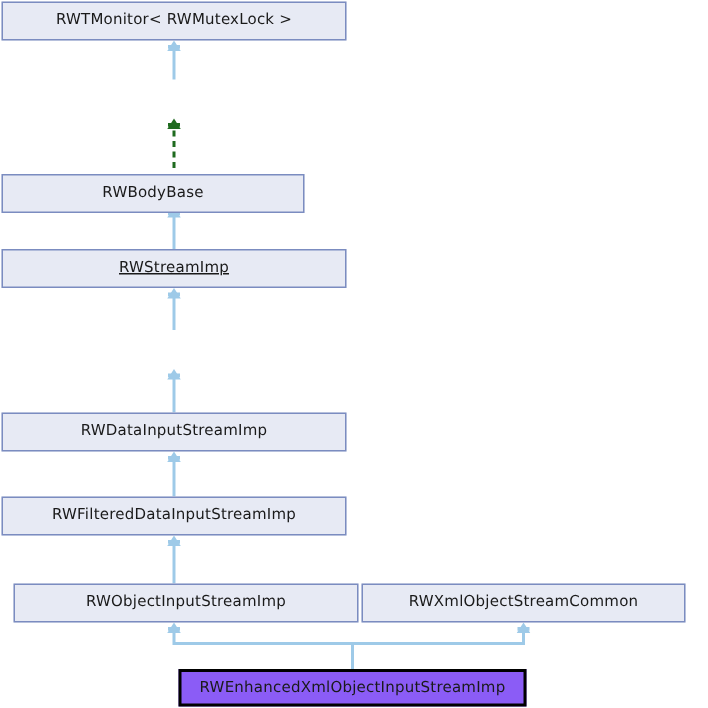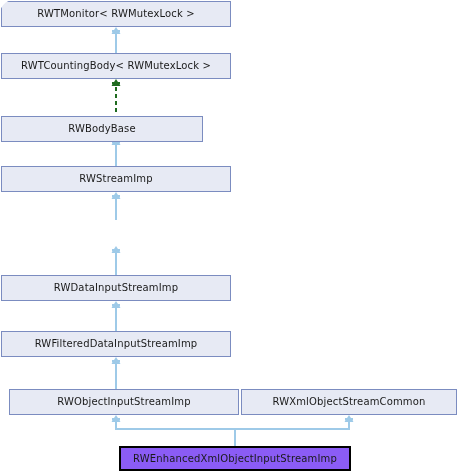--- a/index.html
+++ b/index.html
@@ -7,21 +7,20 @@
     padding: 0;
     background: #ffffff;
   }
   #diagram {
     position: relative;
     width: 472px;
     height: 472px;
     background: #ffffff;
     font-family: "DejaVu Sans", sans-serif;
     overflow: hidden;
-    border-radius: 14px;
   }
   .node {
     position: absolute;
     box-sizing: border-box;
     background: #e7eaf4;
     border: 1px solid #7b8cc0;
     display: flex;
     align-items: center;
     justify-content: center;
     color: #1a1a1a;
@@ -102,29 +101,26 @@
       <polyline points="235,446 235,429 349,429 349,421" fill="none" stroke="#9ecae8" stroke-width="2"></polyline>
       <polygon points="349,415 344.5,422 353.5,422" fill="#9ecae8"></polygon>
       <rect x="345" y="418" width="8" height="2.5" fill="#9ecae8"></rect>
     </g>
   </svg>
 
   <div class="node" style="left:1px; top:1px; width:230px; height:26px;">
     <span>RWTMonitor&lt; RWMutexLock &gt;</span>
   </div>
 
-  <div class="node" style="left:1px; top:53px; width:230px; height:26px;">
-    <span>RWTCountingBody&lt; RWMutexLock &gt;</span>
-  </div>
 
   <div class="node" style="left:1px; top:116px; width:202px; height:26px;">
     <span>RWBodyBase</span>
   </div>
 
-  <div class="node" style="left:1px; top:166px; width:230px; height:26px;">
+  <div class="node" style="left:1px; top:166px; width:230px; height:26px;text-decoration:underline;">
     <span>RWStreamImp</span>
   </div>
 
 
   <div class="node" style="left:1px; top:275px; width:230px; height:26px;">
     <span>RWDataInputStreamImp</span>
   </div>
 
   <div class="node" style="left:1px; top:331px; width:230px; height:26px;">
     <span>RWFilteredDataInputStreamImp</span>

